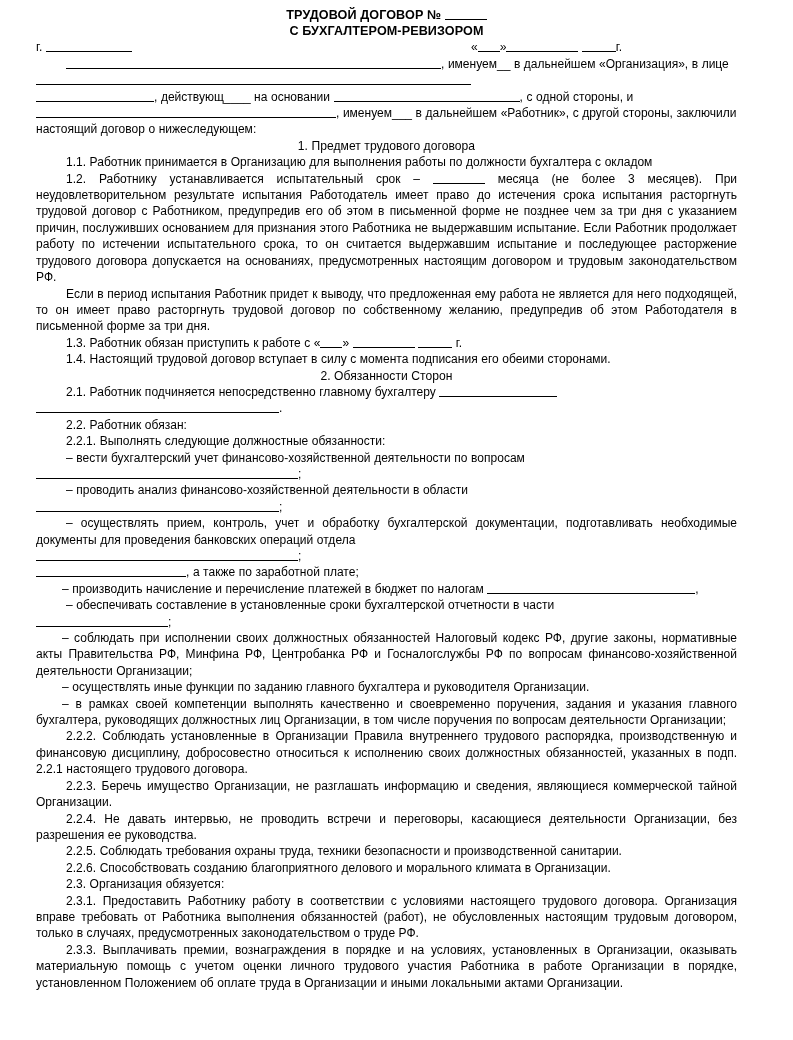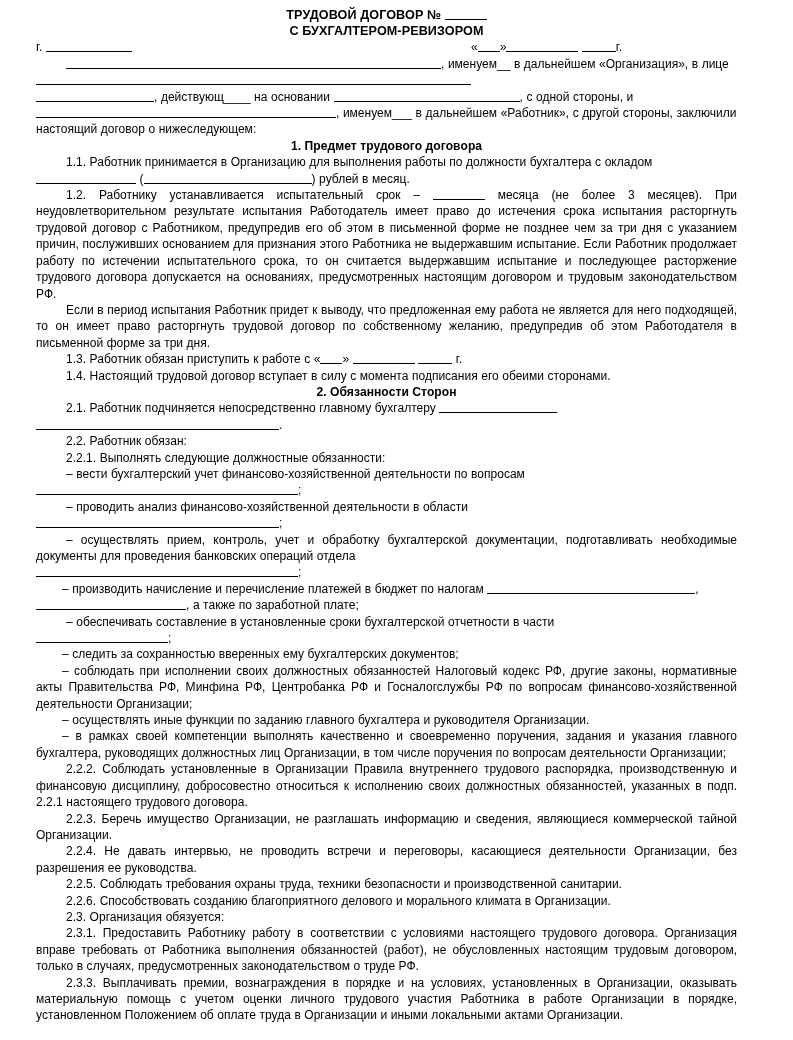--- a/index.html
+++ b/index.html
@@ -27,21 +27,21 @@
     text-align: center;
     font-weight: bold;
     font-size: 12.6px;
     line-height: 16.2px;
     letter-spacing: 0.1px;
     margin: 0;
     white-space: nowrap;
   }
   .section-head {
     text-align: center;
-    font-weight: bold;
+    font-weight: normal;
     font-size: 12.1px;
     line-height: 16.4px;
     margin: 0;
     letter-spacing: 0.05px;
   }
   p.t {
     margin: 0;
     font-size: 12px;
     line-height: 16.4px;
     text-align: justify;
@@ -108,21 +108,20 @@
 
   <p class="t"><u class="bl w118"></u><span>, действующ____ на основании</span> <u class="bl w186"></u><span>, с одной стороны, и</span></p>
 
   <p class="t"><u class="bl w300"></u><span>, именуем___ в дальнейшем «Работник», с другой стороны, заключили</span></p>
 
   <p class="t nj">настоящий договор о нижеследующем:</p>
 
   <h2 class="section-head">1. Предмет трудового договора</h2>
 
   <p class="t"><span class="ind"></span><span>1.1.</span> <span>Работник принимается в Организацию для выполнения работы по должности бухгалтера с окладом</span></p>
-  <p class="t nj"><u class="bl w100"></u> <span>(</span><u class="bl w168"></u><span>) рублей в месяц.</span></p>
 
   <p class="t"><span class="ind"></span><span>1.2.</span> <span>Работнику устанавливается испытательный срок –</span> <u class="bl w52"></u> <span>месяца (не более 3 месяцев). При неудовлетворительном результате испытания Работодатель имеет право до истечения срока испытания расторгнуть трудовой договор с Работником, предупредив его об этом в письменной форме не позднее чем за три дня с указанием причин, послуживших основанием для признания этого Работника не выдержавшим испытание. Если Работник продолжает работу по истечении испытательного срока, то он считается выдержавшим испытание и последующее расторжение трудового договора допускается на основаниях, предусмотренных настоящим договором и трудовым законодательством РФ.</span></p>
 
   <p class="t"><span class="ind"></span><span>Если в период испытания Работник придет к выводу, что предложенная ему работа не является для него подходящей, то он имеет право расторгнуть трудовой договор по собственному желанию, предупредив об этом Работодателя в письменной форме за три дня.</span></p>
 
   <p class="t nj"><span class="ind"></span><span>1.3.</span> <span>Работник обязан приступить к работе с «</span><u class="bl w22"></u><span>»</span> <u class="bl w62"></u> <u class="bl w34"></u> <span>г.</span></p>
 
   <p class="t nj"><span class="ind"></span><span>1.4.</span> <span>Настоящий трудовой договор вступает в силу с момента подписания его обеими сторонами.</span></p>
 
 
@@ -137,27 +136,26 @@
 
   <p class="t"><span class="ind"></span><span>–</span> <span>вести бухгалтерский учет финансово-хозяйственной деятельности по вопросам</span></p>
   <p class="t nj"><u class="bl w262"></u><span>;</span></p>
 
   <p class="t"><span class="ind"></span><span>–</span> <span>проводить анализ финансово-хозяйственной деятельности в области</span></p>
   <p class="t nj"><u class="bl w243"></u><span>;</span></p>
 
   <p class="t"><span class="ind"></span><span>–</span> <span>осуществлять прием, контроль, учет и обработку бухгалтерской документации, подготавливать необходимые документы для проведения банковских операций отдела</span></p>
   <p class="t nj"><u class="bl w262"></u><span>;</span></p>
 
+  <p class="t nj"><u class="bl w150"></u><span>, а также по заработной плате;</span></p>
   <p class="t nj"><span class="ind-sm"></span><span>–</span> <span>производить начисление и перечисление платежей в бюджет по налогам</span> <u class="bl w208"></u><span>,</span></p>
-  <p class="t nj"><u class="bl w150"></u><span>, а также по заработной плате;</span></p>
 
   <p class="t"><span class="ind"></span><span>–</span> <span>обеспечивать составление в установленные сроки бухгалтерской отчетности в части</span></p>
   <p class="t nj"><u class="bl w132"></u><span>;</span></p>
 
-  <p class="t nj"><span class="ind-sm"></span><span>–</span> <span>следить за сохранностью вверенных ему бухгалтерских документов;</span></p>
 
   <p class="t"><span class="ind-sm"></span><span>–</span> <span>соблюдать при исполнении своих должностных обязанностей Налоговый кодекс РФ, другие законы, нормативные акты Правительства РФ, Минфина РФ, Центробанка РФ и Госналогслужбы РФ по вопросам финансово-хозяйственной деятельности Организации;</span></p>
 
   <p class="t nj"><span class="ind-sm"></span><span>–</span> <span>осуществлять иные функции по заданию главного бухгалтера и руководителя Организации.</span></p>
 
   <p class="t"><span class="ind-sm"></span><span>–</span> <span>в рамках своей компетенции выполнять качественно и своевременно поручения, задания и указания главного бухгалтера, руководящих должностных лиц Организации, в том числе поручения по вопросам деятельности Организации;</span></p>
 
   <p class="t"><span class="ind"></span><span>2.2.2.</span> <span>Соблюдать установленные в Организации Правила внутреннего трудового распорядка, производственную и финансовую дисциплину, добросовестно относиться к исполнению своих должностных обязанностей, указанных в подп. 2.2.1 настоящего трудового договора.</span></p>
 
   <p class="t"><span class="ind"></span><span>2.2.3.</span> <span>Беречь имущество Организации, не разглашать информацию и сведения, являющиеся коммерческой тайной Организации.</span></p>

